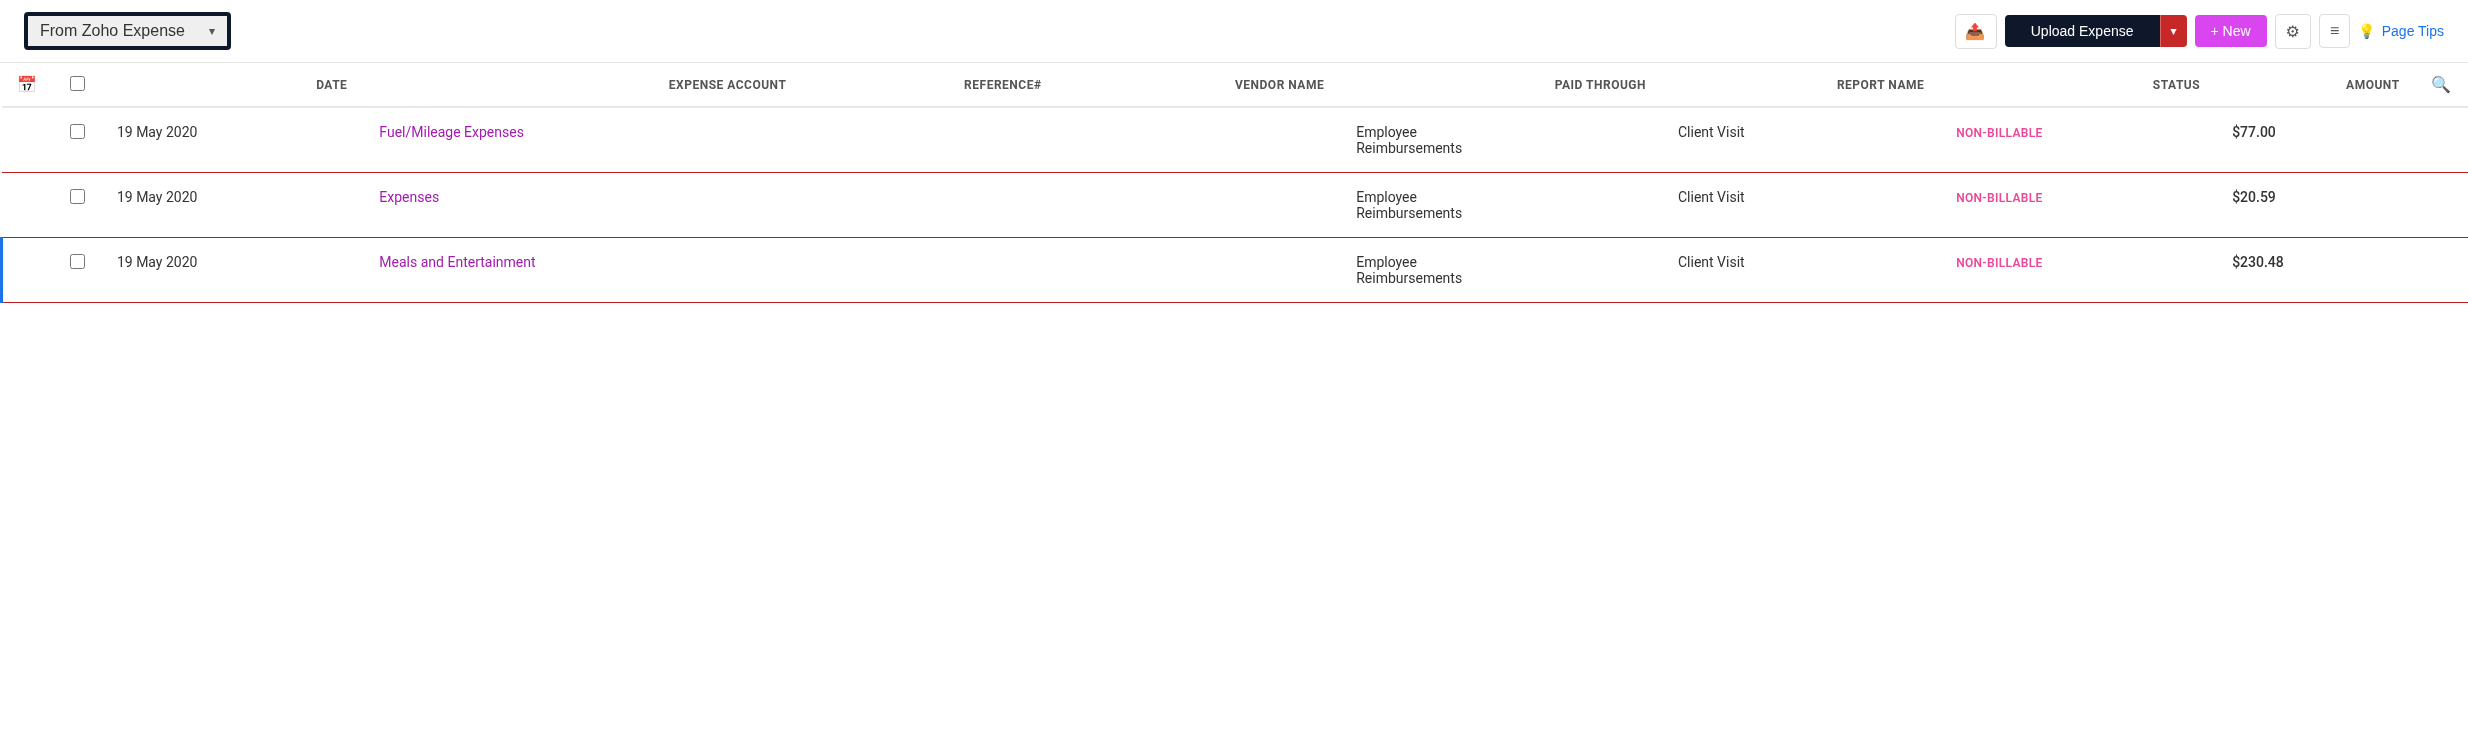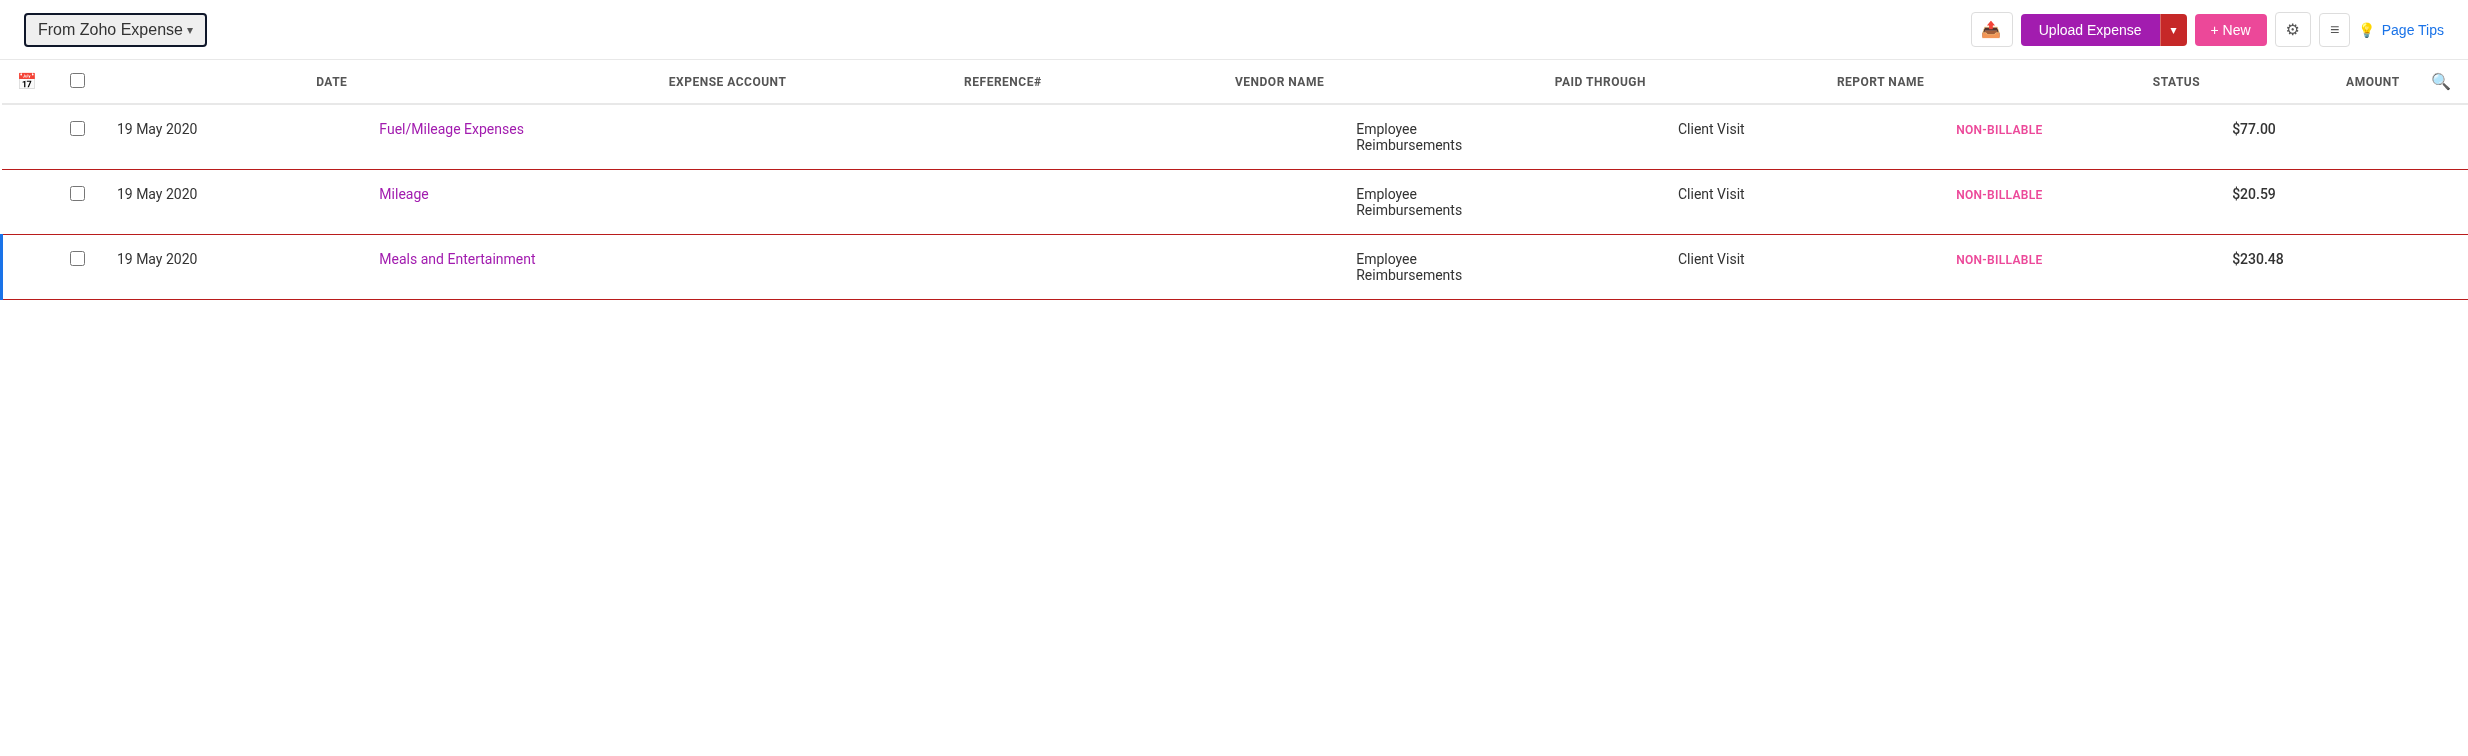--- a/index.html
+++ b/index.html
@@ -17,65 +17,65 @@
       border-bottom: 1px solid #e8e8e8;
       background: #fff;
     }
     .header-left {
       display: flex;
       align-items: center;
     }
     .source-selector {
       display: flex;
       align-items: center;
-      border: 2px solid #0f172a;
+      border: 4px solid #0f172a;
       border-radius: 4px;
       padding: 6px 12px;
       cursor: pointer;
       font-size: 16px;
       font-weight: 500;
       color: #333;
-      gap: 4px;
+      gap: 24px;
     }
     .source-selector .chevron {
       font-size: 12px;
       color: #555;
     }
     .header-right {
       display: flex;
       align-items: center;
       gap: 8px;
     }
     .btn-upload-group {
       display: flex;
       align-items: stretch;
     }
     .btn-upload {
-      background: #a21caf;
+      background: #0f172a;
       color: #fff;
       border: none;
-      padding: 8px 18px;
+      padding: 8px 26px;
       font-size: 14px;
       font-weight: 500;
       cursor: pointer;
       border-radius: 4px 0 0 4px;
       text-align: center;
     }
     .btn-upload-arrow {
       background: #c62828;
       color: #fff;
       border: none;
       padding: 8px 10px;
       font-size: 12px;
       cursor: pointer;
       border-radius: 0 4px 4px 0;
       border-left: 1px solid rgba(255,255,255,0.3);
     }
     .btn-new {
-      background: #ec4899;
+      background: #d946ef;
       color: #fff;
       border: none;
       padding: 8px 16px;
       font-size: 14px;
       font-weight: 500;
       cursor: pointer;
       border-radius: 4px;
       display: flex;
       align-items: center;
       gap: 4px;
@@ -250,21 +250,21 @@
           <td>Employee<br>Reimbursements</td>
           <td>Client Visit</td>
           <td><span class="status-non-billable">NON-BILLABLE</span></td>
           <td class="amount-col">$77.00</td>
           <td></td>
         </tr>
         <tr class="row-relative" style="position: relative;">
           <td class="col-toggle"></td>
           <td class="checkbox-col"><input type="checkbox" class="check-input" style=""></td>
           <td>19 May 2020</td>
-          <td><a class="link-blue">Mileage</a></td>
+          <td><a class="link-blue">Expenses</a></td>
           <td></td>
           <td></td>
           <td>Employee<br>Reimbursements</td>
           <td>Client Visit</td>
           <td><span class="status-non-billable">NON-BILLABLE</span></td>
           <td class="amount-col">$20.59</td>
           <td></td>
         </tr>
         <tr class="row-relative" style="position: relative; border-left: 3px solid rgb(26, 115, 232);">
           <td class="col-toggle"></td>

